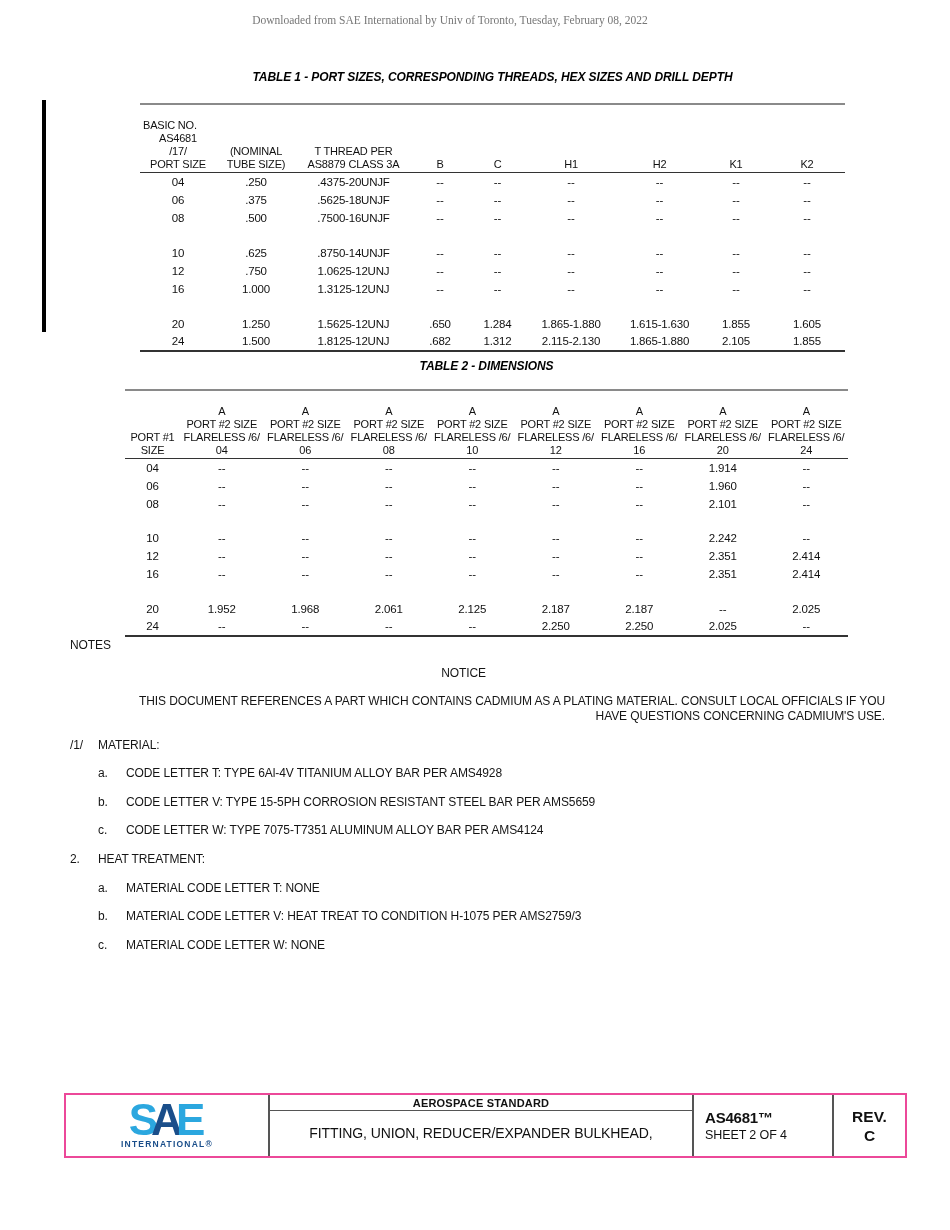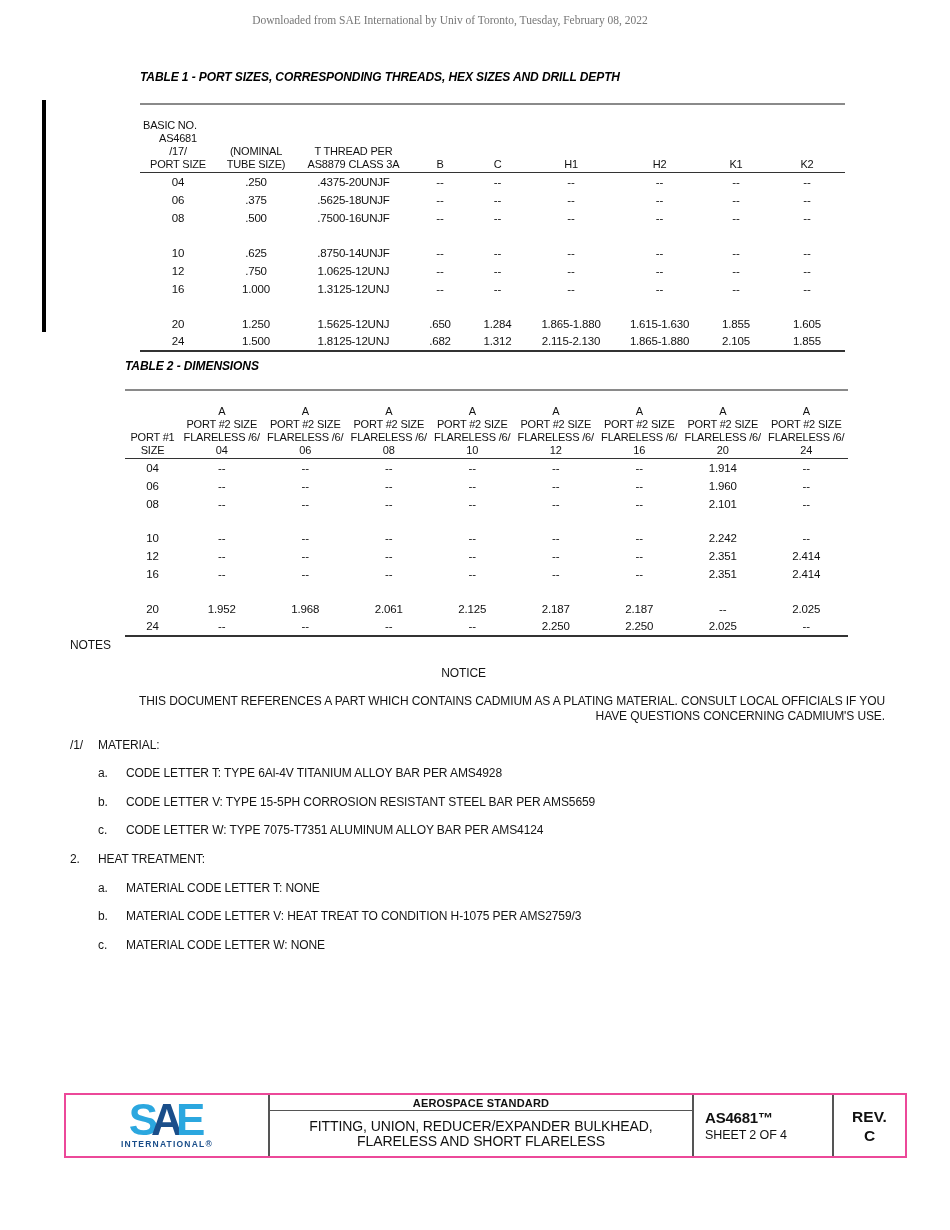--- a/index.html
+++ b/index.html
@@ -15,21 +15,21 @@
     position:absolute; top:14px; left:0; right:50px;
     text-align:center; font-family:"Liberation Serif", serif;
     font-size:11.5px; color:#777;
   }
 
   
   .change-bar { position:absolute; left:42px; top:100px; width:4px; height:232px; background:#000; }
 
   
   .tbl-caption {
-    position:absolute; 
+    position:absolute; text-align:center;
     font-size:12px; font-weight:bold; font-style:italic; color:#000;
     letter-spacing:-0.1px;
   }
   .t1-caption { top:70px; left:140px; width:705px; }
   .t2-caption { top:359px; left:125px; width:723px; }
 
   
   table { border-collapse:collapse; table-layout:fixed; }
   #table1 { position:absolute; top:103px; left:140px; width:705px; border-top:2px solid #8a8a8a; border-bottom:2px solid #333; }
   #table2 { position:absolute; top:389px; left:125px; width:723px; border-top:2px solid #8a8a8a; border-bottom:2px solid #333; }
@@ -449,21 +449,20 @@
       <span id="logo-s" style="color: rgb(43, 167, 223);">S</span><span id="logo-a" style="color: rgb(26, 78, 138);">A</span><span id="logo-e" style="color: rgb(43, 167, 223);">E</span>
     </div>
     <div class="logo-intl" id="logo-intl" style="color: rgb(26, 78, 138);">
       <span>INTERNATIONAL</span><span>®</span>
     </div>
   </div>
   <div class="f-cell f-title">
     <div class="f-title-top">AEROSPACE STANDARD</div>
     <div class="f-title-bottom">
       <div>FITTING, UNION, REDUCER/EXPANDER BULKHEAD,</div>
-      <div>FLARELESS AND SHORT FLARELESS</div>
     </div>
   </div>
   <div class="f-cell f-doc">
     <div class="f-doc-num">AS4681™</div>
     <div class="f-doc-sheet">SHEET 2 OF 4</div>
   </div>
   <div class="f-rev">
     <div>REV.</div>
     <div>C</div>
   </div>

